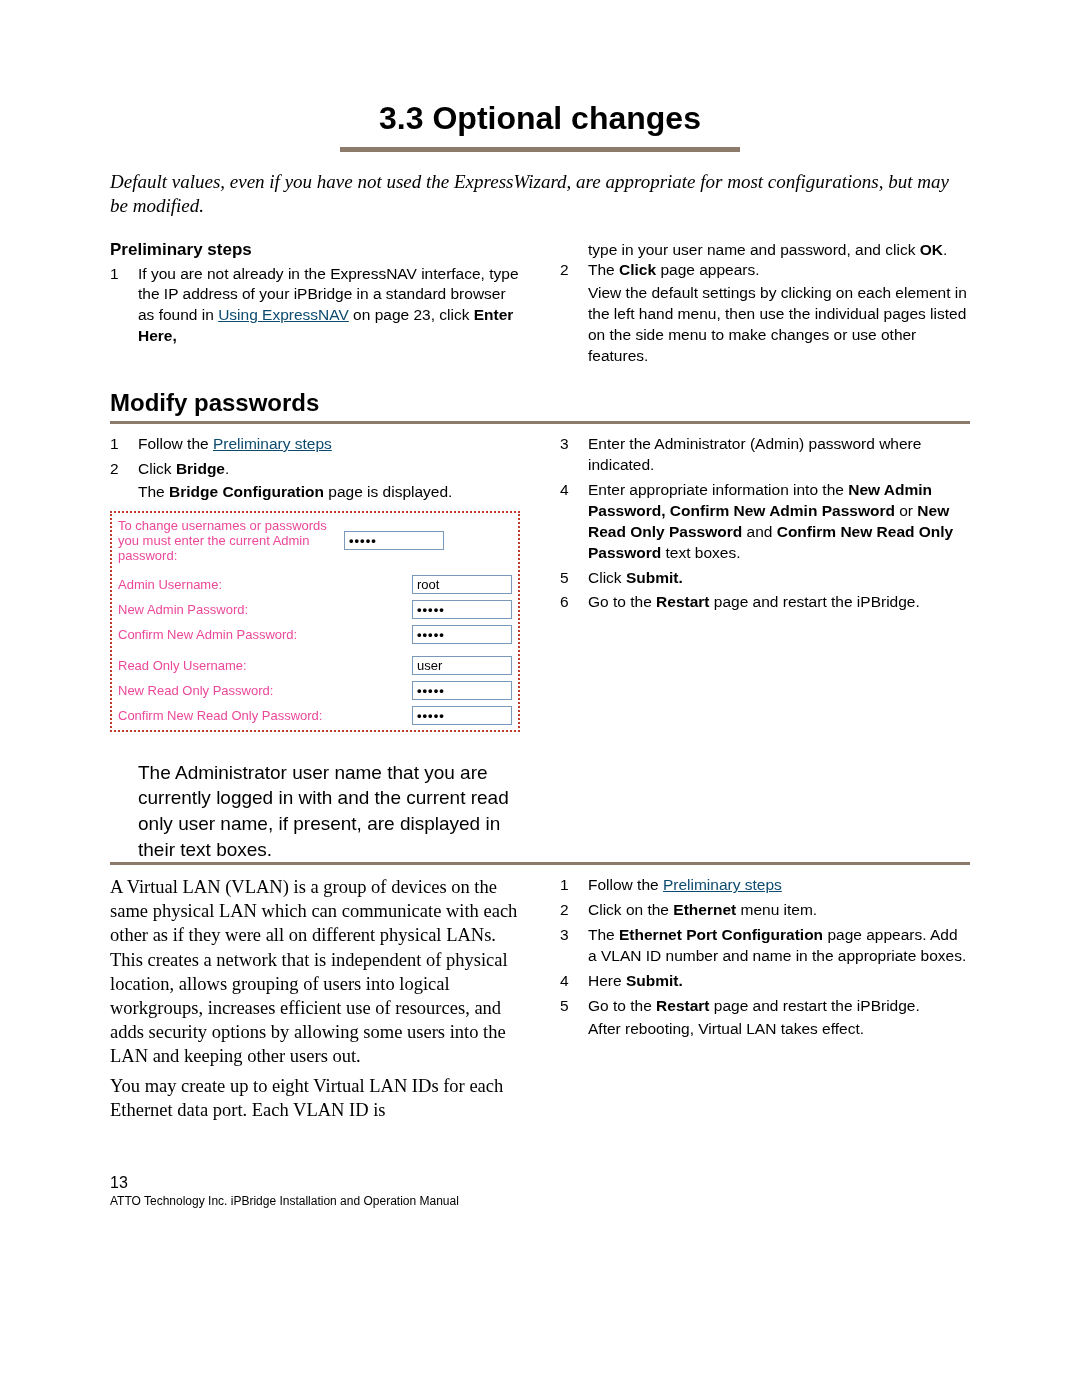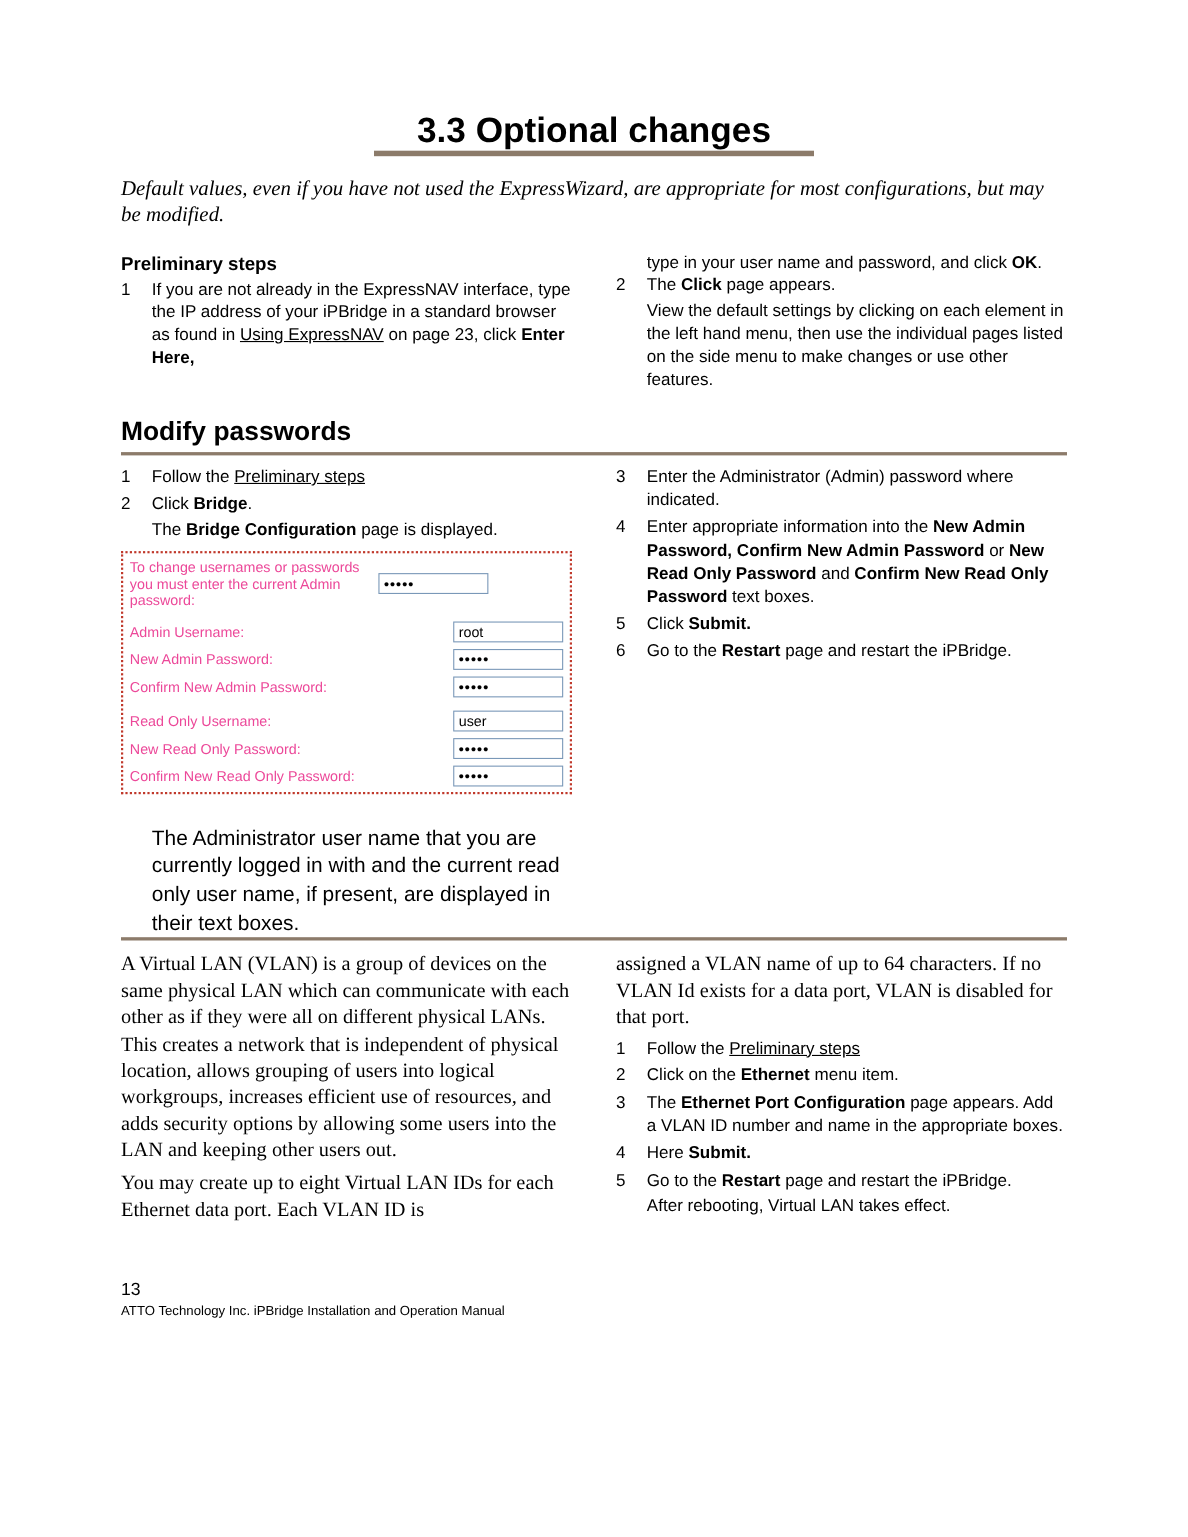--- a/index.html
+++ b/index.html
@@ -13,20 +13,21 @@
   .page {
     padding: 100px 110px 60px 110px;
     box-sizing: border-box;
     width: 1080px;
   }
   h1.page-title {
     text-align: center;
     font-size: 32px;
     font-weight: bold;
     margin: 0;
+    padding-bottom: 10px;
   }
   .title-rule {
     border: none;
     border-top: 5px solid #8c7b6a;
     margin: 0 auto 18px auto;
     width: 400px;
   }
   .intro {
     font-style: italic;
     font-family: "Times New Roman", serif;
@@ -71,21 +72,21 @@
     padding-left: 28px;
     margin-bottom: 4px;
   }
   ol.steps > li::before {
     content: counter(step);
     position: absolute;
     left: 0;
     top: 0;
   }
   a.doclink {
-    color: #000000;
+    color: #0c4a6e;
     text-decoration: underline;
     text-align: center;
   }
   .bold { font-weight: bold; }
   .submsg {
     display: block;
     margin-top: 2px;
   }
   .form-box {
     border: 2px dotted #c0392b;
@@ -230,21 +231,20 @@
   </div>
 
   <hr class="section-rule">
 
   <div class="cols">
     <div class="col serif">
       <p style="margin:0 0 6px 0;">A Virtual LAN (VLAN) is a group of devices on the same physical LAN which can communicate with each other as if they were all on different physical LANs. This creates a network that is independent of physical location, allows grouping of users into logical workgroups, increases efficient use of resources, and adds security options by allowing some users into the LAN and keeping other users out.</p>
       <p style="margin:0;">You may create up to eight Virtual LAN IDs for each Ethernet data port. Each VLAN ID is</p>
     </div>
     <div class="col">
-      <p class="serif" style="margin:0 0 6px 0;">assigned a VLAN name of up to 64 characters. If no VLAN Id exists for a data port, VLAN is disabled for that port.</p>
       <ol class="steps">
         <li>
           <span>Follow the </span><a class="doclink" href="#">Preliminary steps</a>
         </li>
         <li>
           <span>Click on the </span><span class="bold">Ethernet</span><span> menu item.</span>
         </li>
         <li>
           <span>The </span><span class="bold">Ethernet Port Configuration</span><span> page appears. Add a VLAN ID number and name in the appropriate boxes.</span>
         </li>

